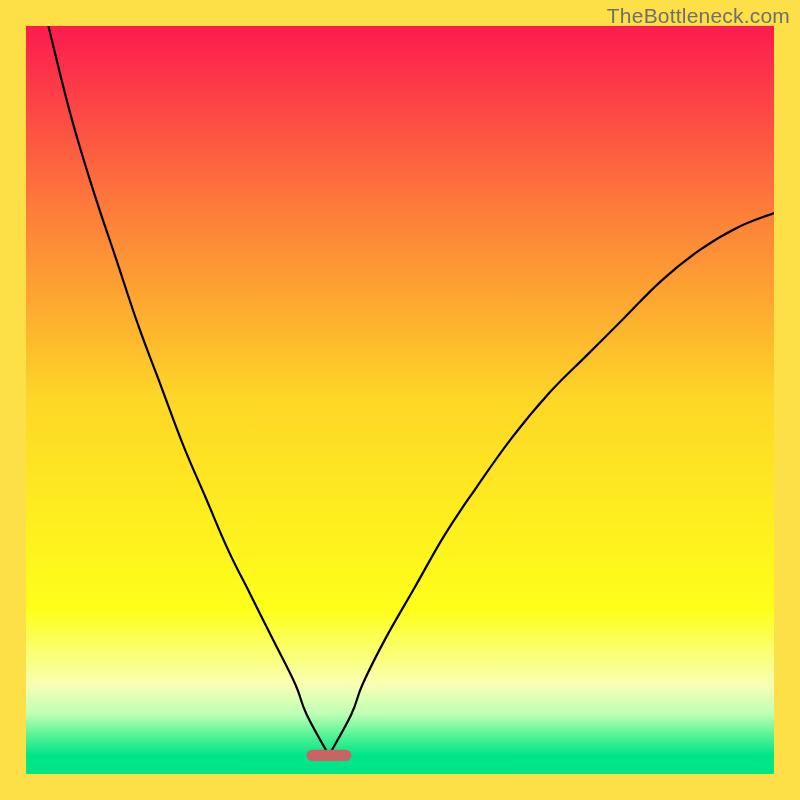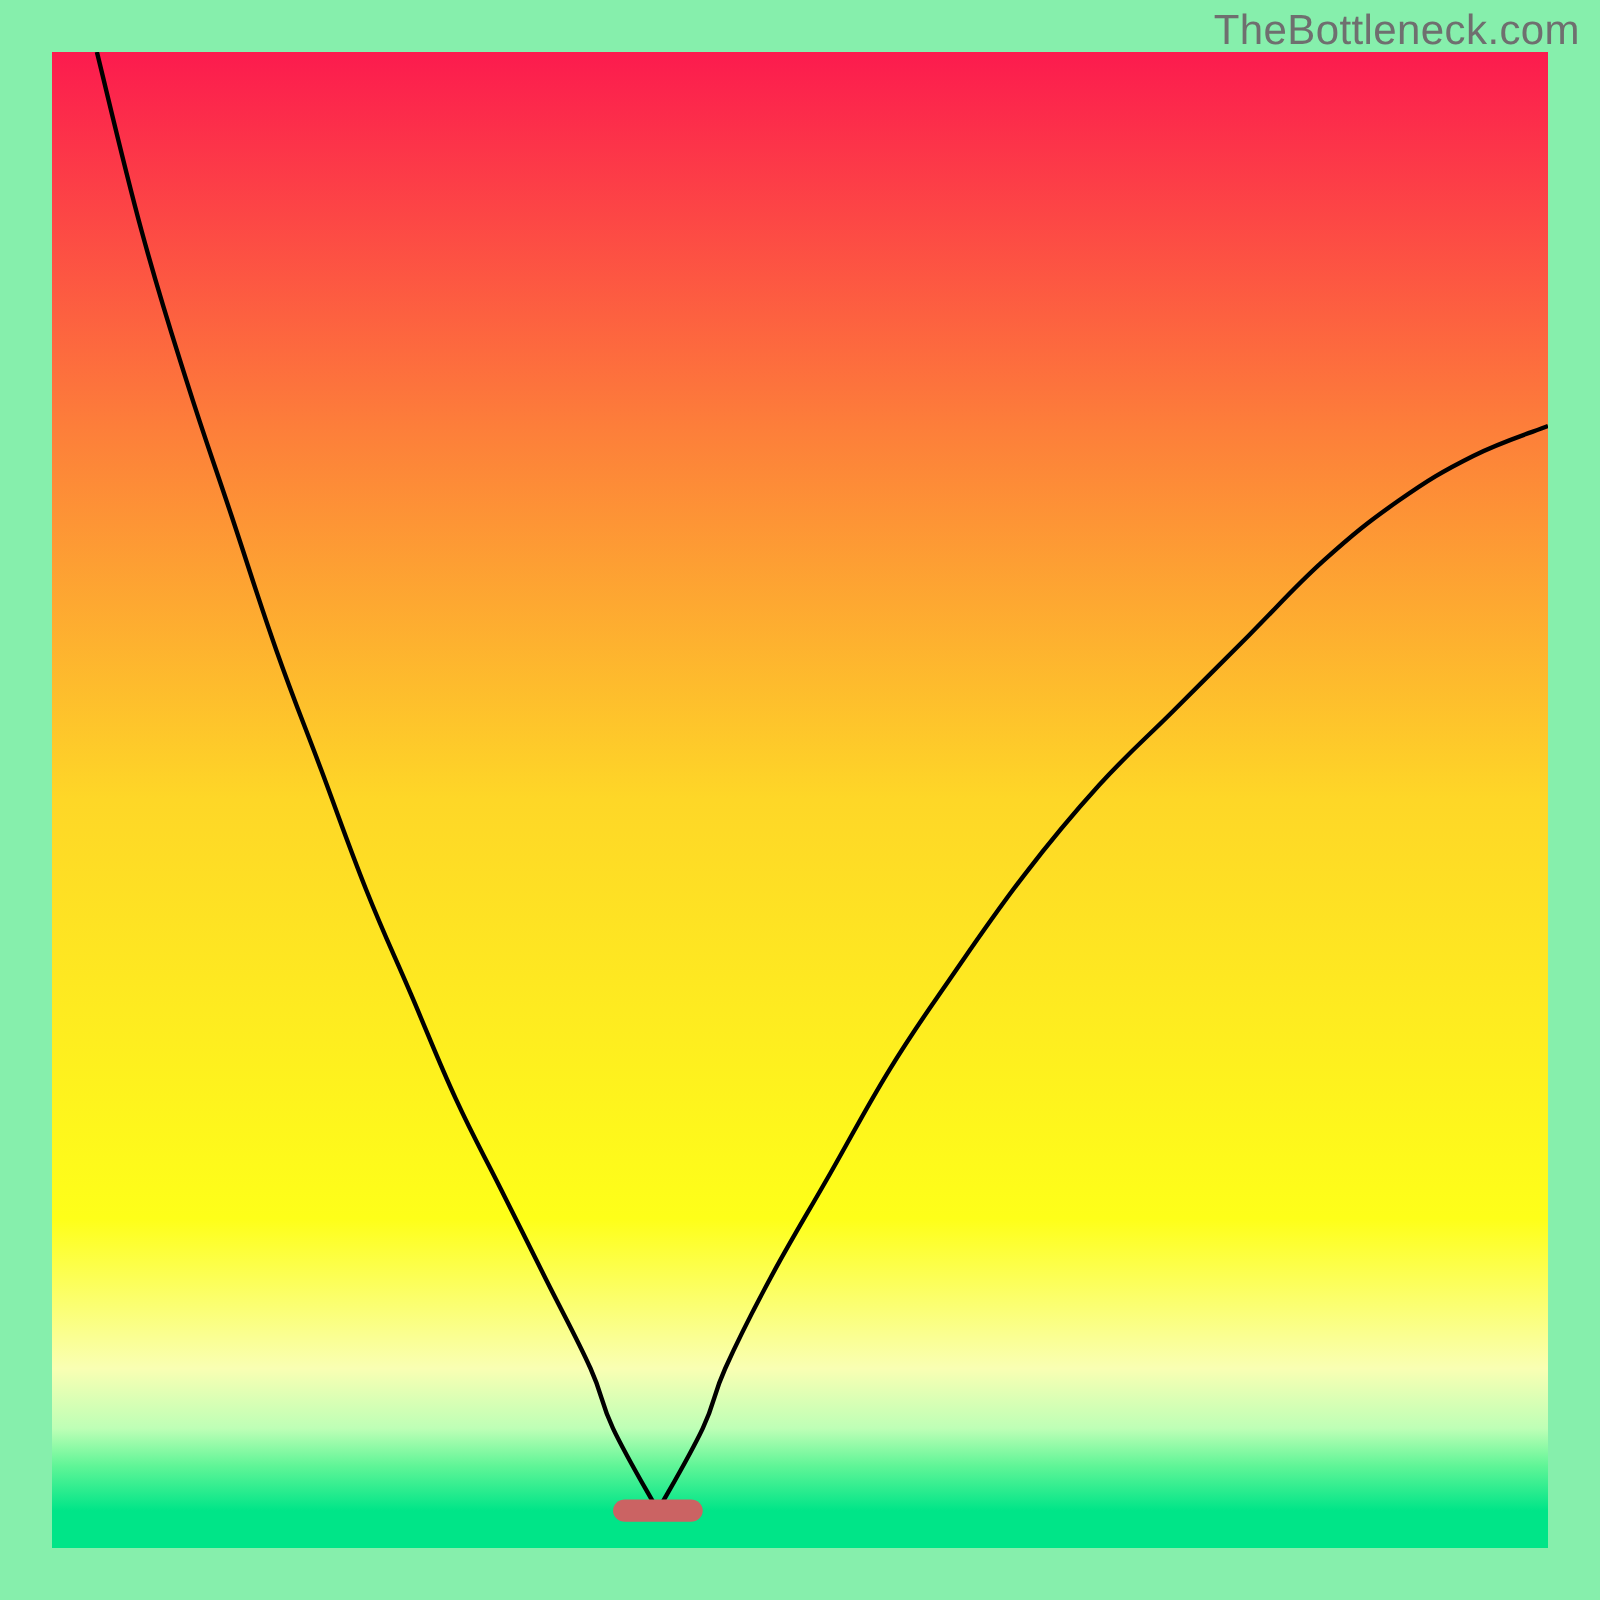--- a/index.html
+++ b/index.html
@@ -8,21 +8,21 @@
     width: 800px;
     height: 800px;
     overflow: hidden;
     background: #000;
     font-family: Arial, Helvetica, sans-serif;
   }
   .frame {
     position: absolute;
     left: 0; top: 0;
     width: 800px; height: 800px;
-    background: #86efac;
+    background: #fde047;
   }
   .plot {
     position: absolute;
     left: 26px;
     top: 26px;
     width: 748px;
     height: 748px;
   }
   .watermark {
     position: absolute;

